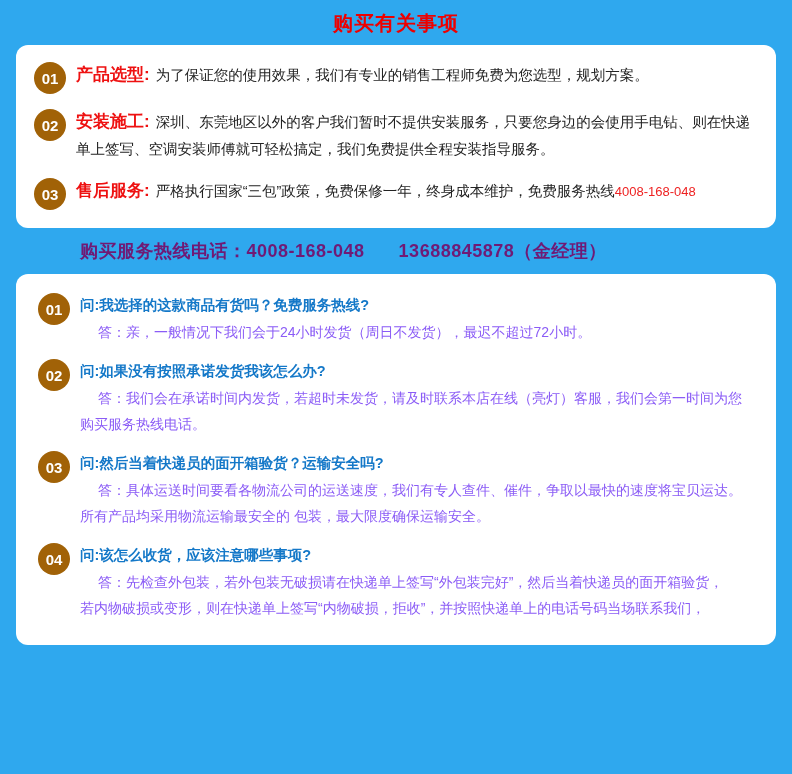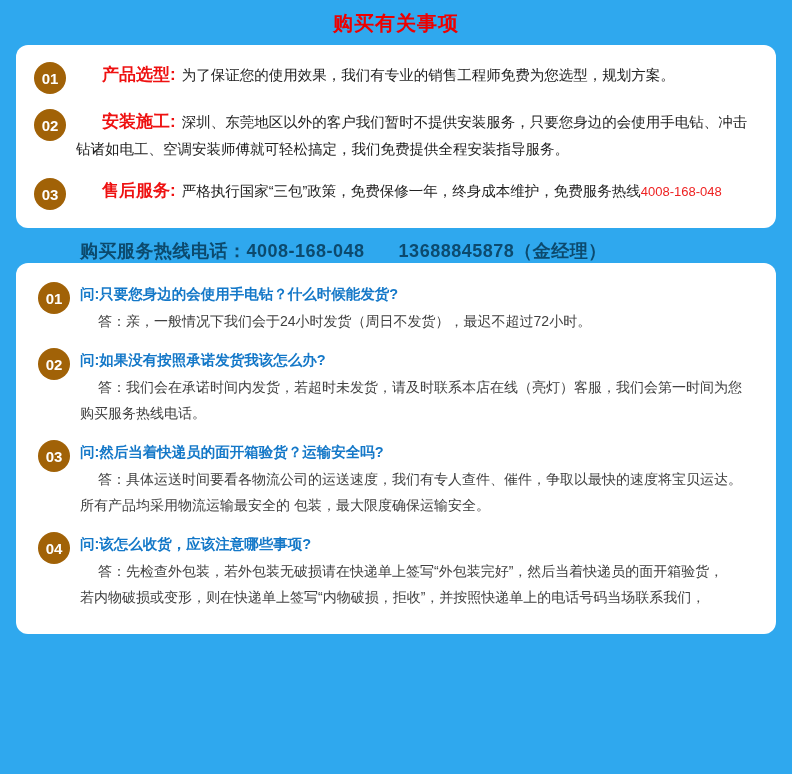--- a/index.html
+++ b/index.html
@@ -63,32 +63,31 @@
     flex: 1 1 auto;
     font-size: 14.5px;
     line-height: 27px;
     color: #222222;
   }
   .buy-label {
     color: #ee1111;
     font-weight: bold;
     font-size: 17px;
     margin-right: 6px;
-    margin-left: 26px;
   }
   .hotline-red {
     color: #ee2222;
     font-size: 13px;
   }
   
   .hotline {
-    color: #0c4a6e;
+    color: #701a75;
     font-weight: bold;
     font-size: 18px;
-    padding: 11px 0 0 80px;
+    padding: 11px 0 11px 80px;
     letter-spacing: 0.5px;
   }
   .hotline .gap { display: inline-block; width: 34px; }
   
   .faq-card {
     background: #ffffff;
     border-radius: 12px;
     margin: 0 16px;
     padding: 18px 22px 20px 22px;
     box-sizing: border-box;
@@ -107,21 +106,21 @@
   }
   .faq-q {
     color: #1478c8;
     font-weight: bold;
     font-size: 14.5px;
     display: block;
     margin-bottom: 1px;
   }
   .faq-a {
     display: block;
-    color: #404040;
+    color: #8b5cf6;
   }
   .faq-a.indent { text-indent: 0; padding-left: 18px; }
   .faq-a.noindent { padding-left: 0; }
 </style>
 </head>
 <body>
 
 <div class="page">
 
   <div class="top-title">购买有关事项</div>
@@ -131,21 +130,21 @@
     <div class="buy-row">
       <div class="num-badge">01</div>
       <div class="buy-text">
         <span class="buy-label">产品选型:</span><span>为了保证您的使用效果，我们有专业的销售工程师免费为您选型，规划方案。</span>
       </div>
     </div>
 
     <div class="buy-row">
       <div class="num-badge">02</div>
       <div class="buy-text">
-        <span class="buy-label">安装施工:</span><span>深圳、东莞地区以外的客户我们暂时不提供安装服务，只要您身边的会使用手电钻、冲击钻诸如电工、空调安装师傅就可轻松搞定，我们免费提供全程安装指导服务。</span>
+        <span class="buy-label">安装施工:</span><span>深圳、东莞地区以外的客户我们暂时不提供安装服务，只要您身边的会使用手电钻、则在快递单上签写、空调安装师傅就可轻松搞定，我们免费提供全程安装指导服务。</span>
       </div>
     </div>
 
     <div class="buy-row">
       <div class="num-badge">03</div>
       <div class="buy-text">
         <span class="buy-label">售后服务:</span><span>严格执行国家“三包”政策，免费保修一年，终身成本维护，免费服务热线</span><span class="hotline-red">4008-168-048</span>
       </div>
     </div>
 
@@ -153,21 +152,21 @@
 
   <div class="hotline">
     <span>购买服务热线电话：</span><span>4008-168-048</span><span class="gap"></span><span>13688845878（金经理）</span>
   </div>
 
   <div class="faq-card">
 
     <div class="faq-item">
       <div class="num-badge">01</div>
       <div class="faq-body">
-        <span class="faq-q">问:只要您身边的会使用手电钻？什么时候能发货?</span>
+        <span class="faq-q">问:我选择的这款商品有货吗？免费服务热线?</span>
         <span class="faq-a indent">答：亲，一般情况下我们会于24小时发货（周日不发货），最迟不超过72小时。</span>
       </div>
     </div>
 
     <div class="faq-item">
       <div class="num-badge">02</div>
       <div class="faq-body">
         <span class="faq-q">问:如果没有按照承诺发货我该怎么办?</span>
         <span class="faq-a indent">答：我们会在承诺时间内发货，若超时未发货，请及时联系本店在线（亮灯）客服，我们会第一时间为您</span>
         <span class="faq-a noindent">购买服务热线电话。</span>

